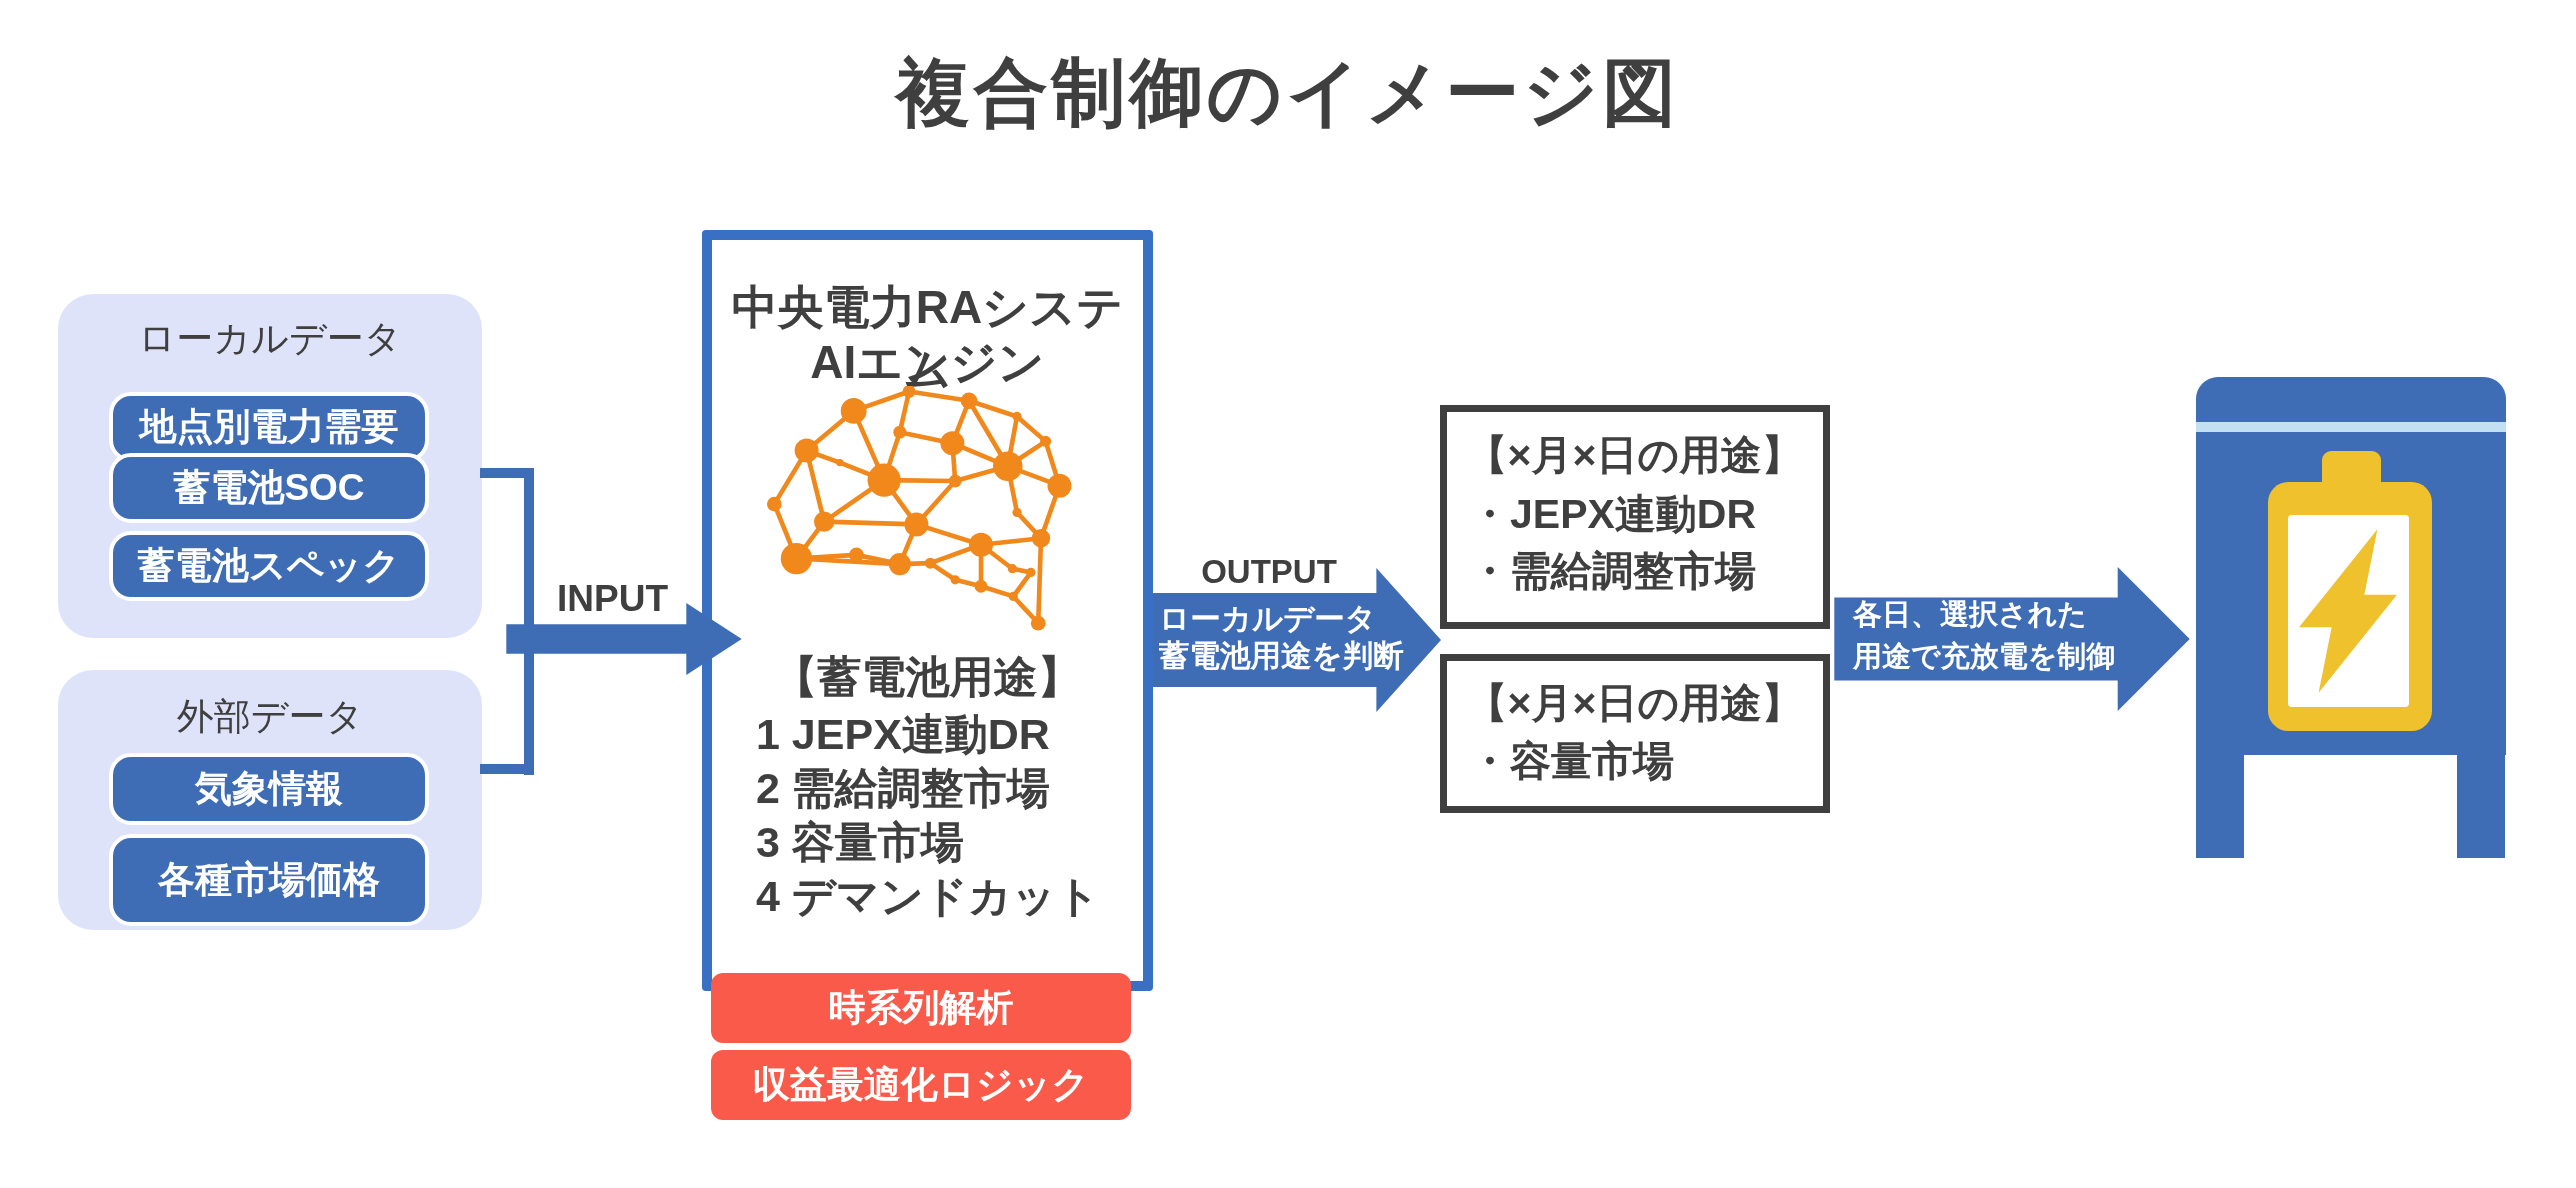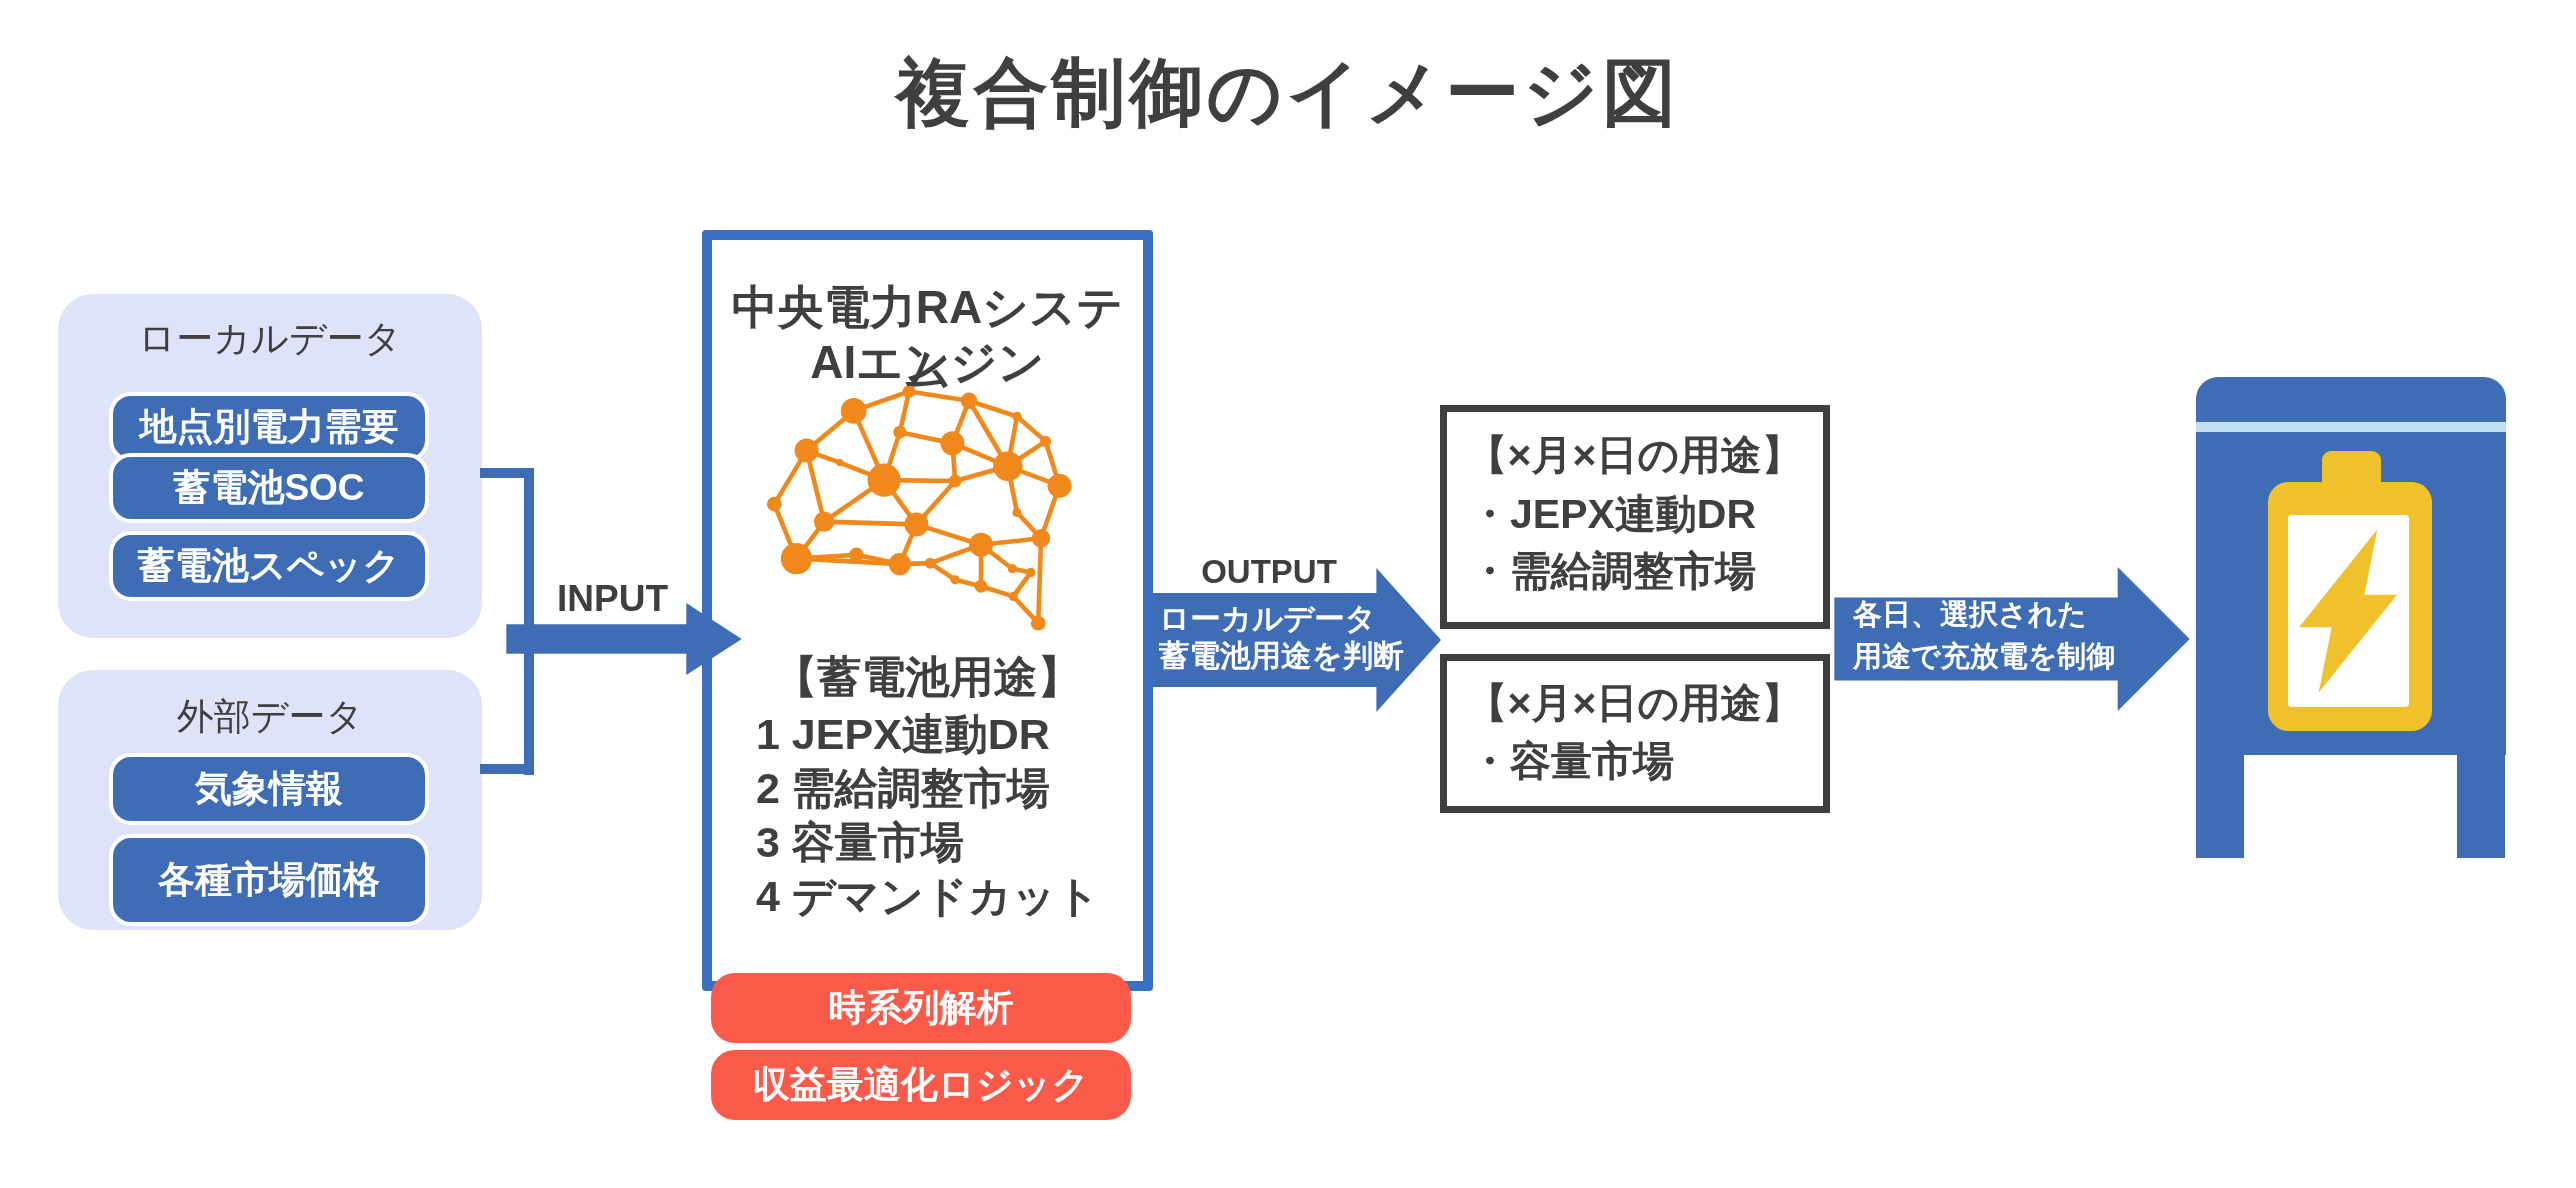--- a/index.html
+++ b/index.html
@@ -20,21 +20,21 @@
   
   .arrow-label{font-size:37px;font-weight:bold;color:#3F3F3F;text-align:center;}
   .arrow-svg{display:block;}
   .arrow-text{color:#ffffff;font-weight:bold;white-space:nowrap;z-index:6;}
   
   .engine-box{left:702px;top:192px;width:451px;height:761px;background:#ffffff;border:10.2px solid #3A70C4;
               border-radius:3.7px;box-sizing:border-box;z-index:1;margin-top:38px;}
   .engine-title{left:0;width:431px;text-align:center;font-size:46px;font-weight:bold;}
   .engine-heading{left:0;width:431px;text-align:center;font-size:44px;font-weight:bold;}
   .engine-list{left:44px;top:467px;font-size:43px;font-weight:bold;line-height:54px;white-space:nowrap;}
-  .tag{left:711px;width:420px;height:70px;background:#FA5A4A;border-radius:24px;color:#ffffff;
+  .tag{left:711px;width:420px;height:70px;background:#FA5A4A;border-radius:12px;color:#ffffff;
        font-size:37px;font-weight:bold;display:flex;align-items:center;justify-content:center;z-index:2;}
   
   .result-box{left:1440px;width:390px;background:#ffffff;border:7.4px solid #3F3F3F;box-sizing:border-box;z-index:1;}
   .result-heading{left:0;width:375px;text-align:center;font-size:41px;font-weight:bold;line-height:46px;}
   .result-items{left:22px;font-size:41px;font-weight:bold;line-height:57px;white-space:nowrap;}
   
   .battery-wrap{left:2196px;top:377px;width:310px;height:482px;}
   .bat-cab{left:0;top:0;width:310px;height:378px;background:#3E6DB5;border-radius:22px 22px 0 0;}
   .bat-stripe{left:0;top:45px;width:310px;height:10.2px;background:#C3DFF2;}
   .bat-leg{top:378px;width:48px;height:103px;background:#3E6DB5;}

